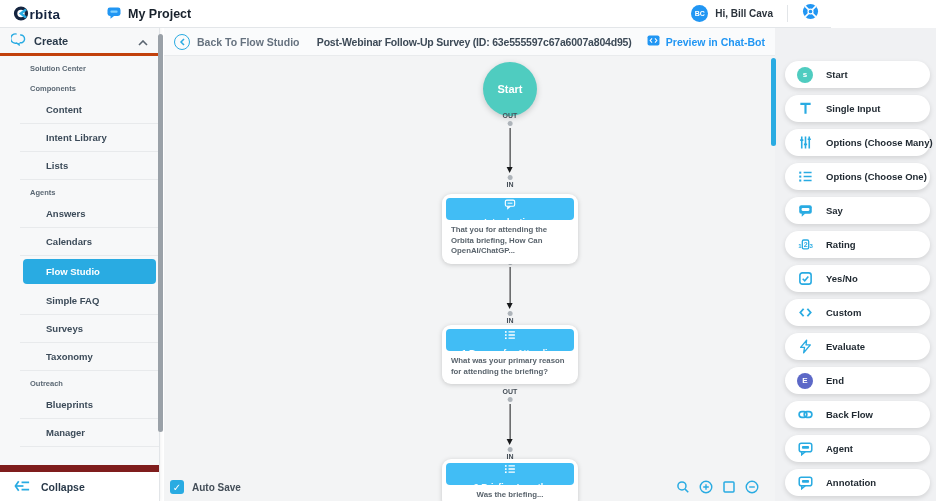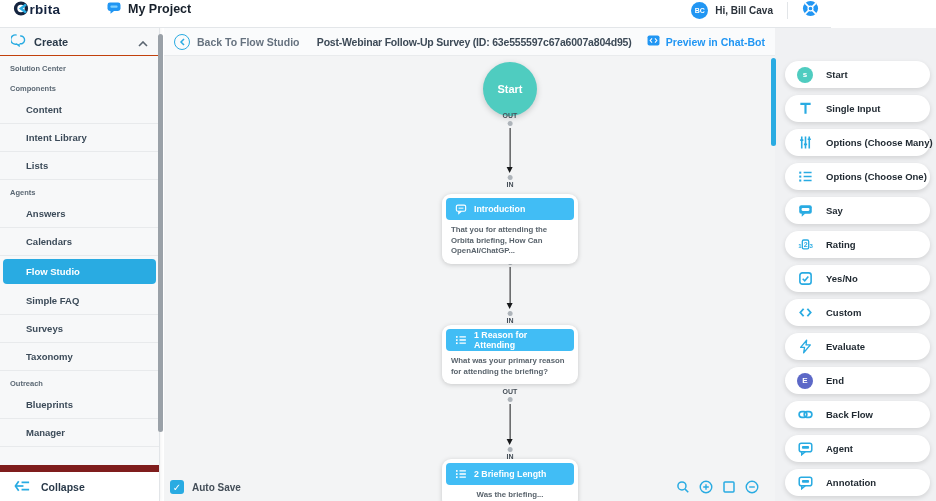--- a/index.html
+++ b/index.html
@@ -4,37 +4,37 @@
 <style>
   * { margin:0; padding:0; box-sizing:border-box; }
   html,body { width:936px; height:501px; }
   body {
     font-family:"Liberation Sans", sans-serif;
     position:relative; overflow:hidden; background:#fff; color:#222;
   }
 
   
   .topbar { position:absolute; top:0; left:0; width:831px; height:28px; background:#fff;
-    border-bottom:1px solid #e3e6e9; display:flex; align-items:flex-start; z-index:8; }
+    border-bottom:1px solid #e3e6e9; display:flex; align-items:center; z-index:8; }
   .logo { display:flex; align-items:center; margin-left:13px; }
   .project { display:flex; align-items:center; gap:7px; margin-left:22px; }
   .project-label { font-weight:bold; font-size:12.5px; color:#17202b; }
   .topbar-right { margin-left:auto; display:flex; align-items:center; margin-right:12px; }
   .avatar { width:17px; height:17px; border-radius:50%; background:#2196f3; color:#fff;
     font-size:7px; font-weight:bold; display:flex; align-items:center; justify-content:center; }
   .greeting { font-size:10px; font-weight:bold; color:#2b333c; margin-left:7px; }
   .topbar-divider { width:1px; height:17px; background:#e2e5e8; margin:0 14px; }
 
   
   .sidebar { position:absolute; top:28px; left:0; width:160px; height:473px; background:#f7f8f9;
     border-right:1px solid #e2e5e8; display:flex; flex-direction:column; box-shadow:1px 0 3px rgba(0,0,0,.05); }
   .create-row { height:28px; display:flex; align-items:center; gap:8px; padding:0 11px;
-    border-bottom:1px solid #c2410c; flex:none;justify-content:space-between; }
+    border-bottom:3px solid #c2410c; flex:none;justify-content:space-between; }
   .create-label { font-size:11px; font-weight:bold; color:#2a3a4a; flex:1; }
-  .side-groups { flex:1; overflow:hidden; }
+  .side-groups { flex:1; overflow:hidden;padding-left:20px; }
   .group-label { font-size:7.5px; font-weight:bold; color:#5b6874; padding:8px 0 3px 10px; }
   .side-item { font-size:9.5px; font-weight:bold; color:#3c4b59; padding:8px 0 8px 26px;
     border-bottom:1px solid #e8eaec; cursor:pointer; }
   .side-item.active { background:#29abe2; color:#fff; border-radius:4px; margin:3px 3px;
     border-bottom:none; padding:7px 0 7px 23px; }
   .collapse-row { flex:none; height:36px; border-top:7px solid #7f1d1d; background:#fff;
     display:flex; align-items:center; gap:10px; padding-left:14px; cursor:pointer; }
   .collapse-label { font-size:10.5px; font-weight:bold; color:#2a3a4a; }
   .sidebar-scrollbar { position:absolute; left:158px; top:34px; width:5px; height:398px;
     background:#9aa1a8; border-radius:3px; z-index:9; }
@@ -60,21 +60,21 @@
   .connector { display:flex; flex-direction:column; align-items:center; }
   .port-label { font-size:7px; font-weight:bold; color:#454e57; line-height:1; }
   .port-dot { width:5px; height:5px; border-radius:50%; background:#aeb4ba; margin-top:2px; cursor:pointer; }
   .arrow { width:1.6px; background:#17191b; margin-top:2px; position:relative; }
   .arrow::after { content:""; position:absolute; bottom:-5px; left:-2.8px;
     border-left:3.6px solid transparent; border-right:3.6px solid transparent; border-top:6px solid #17191b; }
   .arrow-gap { height:5px; }
   .flow-card { width:136px; background:#fff; border-radius:9px; box-shadow:0 1px 5px rgba(0,0,0,.18);
     padding:4px; cursor:pointer; }
   .flow-card-header { background:#41bdf5; border-radius:4px; height:22px; display:flex;
-    align-items:center; gap:7px; padding:0 9px; color:#fff; font-size:8.8px; font-weight:bold; }
+    align-items:center; gap:7px; padding:0 9px; color:#fff; font-size:8.8px; font-weight:bold;flex-direction:column; }
   .flow-card-header svg { width:12px; height:12px; display:block; flex:none; }
   .flow-card-body { font-size:7.8px; color:#5a646d; font-weight:bold; padding:5px 5px 3px; line-height:1.35; }
   .flow-card-body.center { text-align:center; }
 
   .autosave { position:absolute; left:6px; bottom:7px; display:flex; align-items:center; gap:8px; z-index:4; }
   .checkbox { width:14px; height:14px; border-radius:3px; background:#29abe2; color:#fff;
     font-size:10px; display:flex; align-items:center; justify-content:center; cursor:pointer; }
   .autosave-label { font-size:10px; font-weight:bold; color:#444e58; }
   .zoom-controls { position:absolute; right:16px; bottom:7px; display:flex; align-items:center;
     gap:9px; z-index:4; }

